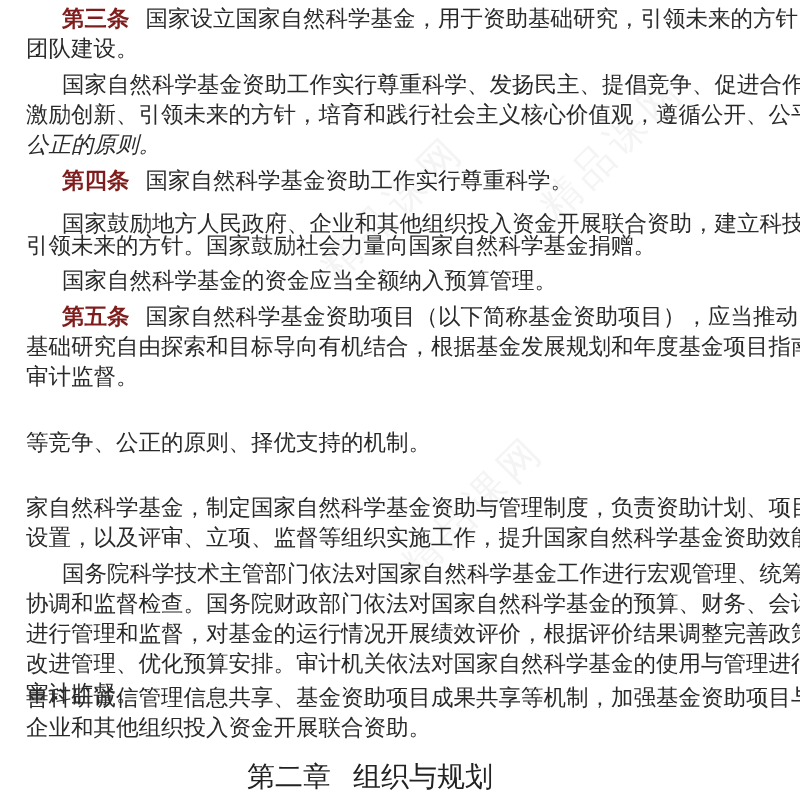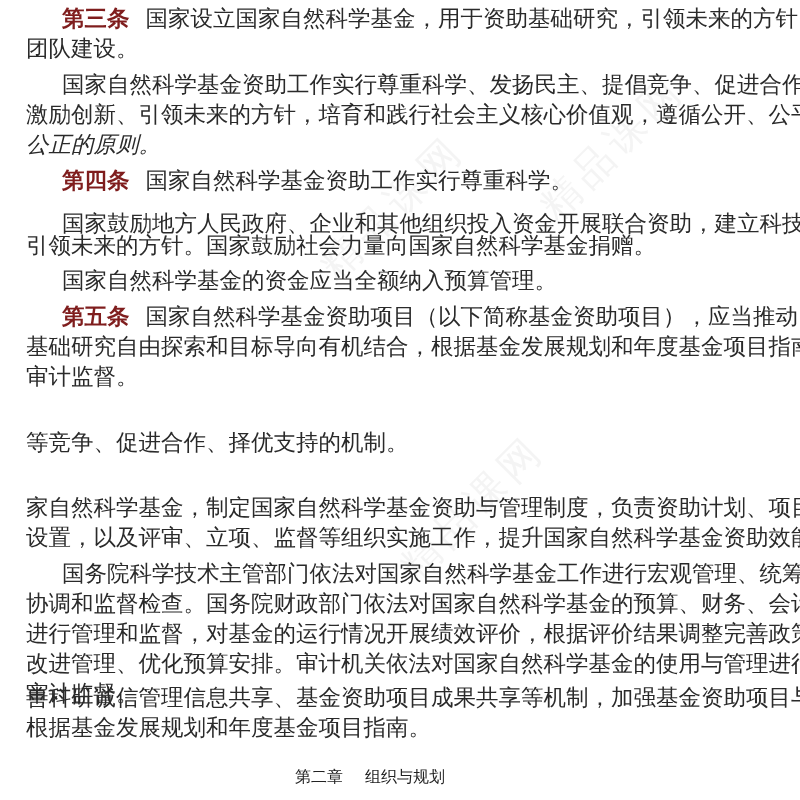--- a/index.html
+++ b/index.html
@@ -15,21 +15,21 @@
     height: 30px; line-height: 30px;
     font-size: 22.5px; white-space: nowrap;
     text-align: justify; text-align-last: justify;
     letter-spacing: 0;
   }
   .line.indent { left: 62px; width: 716px; }
   .line.last { text-align-last: left; }
   .art { font-weight: bold; color: #7f1d1d; margin-right: 16px; font-family: Liberation Serif, serif; }
   .chapter {
     position: absolute; left: 0; width: 740px; top: 762px;
-    text-align: center; font-size: 16px; line-height: 30px;
+    text-align: center; font-size: 28px; line-height: 30px;
     font-family: "DejaVu Sans", "Liberation Sans", sans-serif;
     color: #222;
   }
   .chapter .gap { display: inline-block; width: 22px; }
   .watermark {
     position: absolute; font-size: 40px; color: rgba(150,150,150,0.10);
     transform: rotate(-45deg); white-space: nowrap; pointer-events: none;
     font-family: "DejaVu Sans", sans-serif; letter-spacing: 6px;
   }
 </style>
@@ -53,29 +53,29 @@
 
   <div class="line indent" style="top:208px;">国家鼓励地方人民政府、企业和其他组织投入资金开展联合资助，建立科技</div>
   <div class="line last" style="top:230px;">引领未来的方针。国家鼓励社会力量向国家自然科学基金捐赠。</div>
 
   <div class="line indent last" style="top:265px;">国家自然科学基金的资金应当全额纳入预算管理。</div>
 
   <div class="line indent" style="top:301px;"><span class="art">第五条</span><span>国家自然科学基金资助项目（以下简称基金资助项目），应当推动</span></div>
   <div class="line" style="top:331px;">基础研究自由探索和目标导向有机结合，根据基金发展规划和年度基金项目指南</div>
   <div class="line last" style="top:361px;">审计监督。</div>
 
-  <div class="line last" style="top:427px;">等竞争、促进合作、择优支持的机制。</div>
+  <div class="line last" style="top:427px;">等竞争、公正的原则、择优支持的机制。</div>
 
   <div class="line" style="top:492px;">家自然科学基金，制定国家自然科学基金资助与管理制度，负责资助计划、项目</div>
   <div class="line" style="top:522px;">设置，以及评审、立项、监督等组织实施工作，提升国家自然科学基金资助效能。</div>
 
   <div class="line indent" style="top:558px;">国务院科学技术主管部门依法对国家自然科学基金工作进行宏观管理、统筹</div>
   <div class="line" style="top:588px;">协调和监督检查。国务院财政部门依法对国家自然科学基金的预算、财务、会计</div>
   <div class="line" style="top:618px;">进行管理和监督，对基金的运行情况开展绩效评价，根据评价结果调整完善政策、</div>
   <div class="line" style="top:648px;">改进管理、优化预算安排。审计机关依法对国家自然科学基金的使用与管理进行</div>
   <div class="line last" style="top:678px;">审计监督。</div>
 
   <div class="line" style="top:682px;">善科研诚信管理信息共享、基金资助项目成果共享等机制，加强基金资助项目与</div>
-  <div class="line last" style="top:712px;">根据基金发展规划和年度基金项目指南。</div>
+  <div class="line last" style="top:712px;">企业和其他组织投入资金开展联合资助。</div>
 
   <div class="chapter"><span>第二章</span><span class="gap"></span><span>组织与规划</span></div>
 
 </div>
 
 </body></html>

